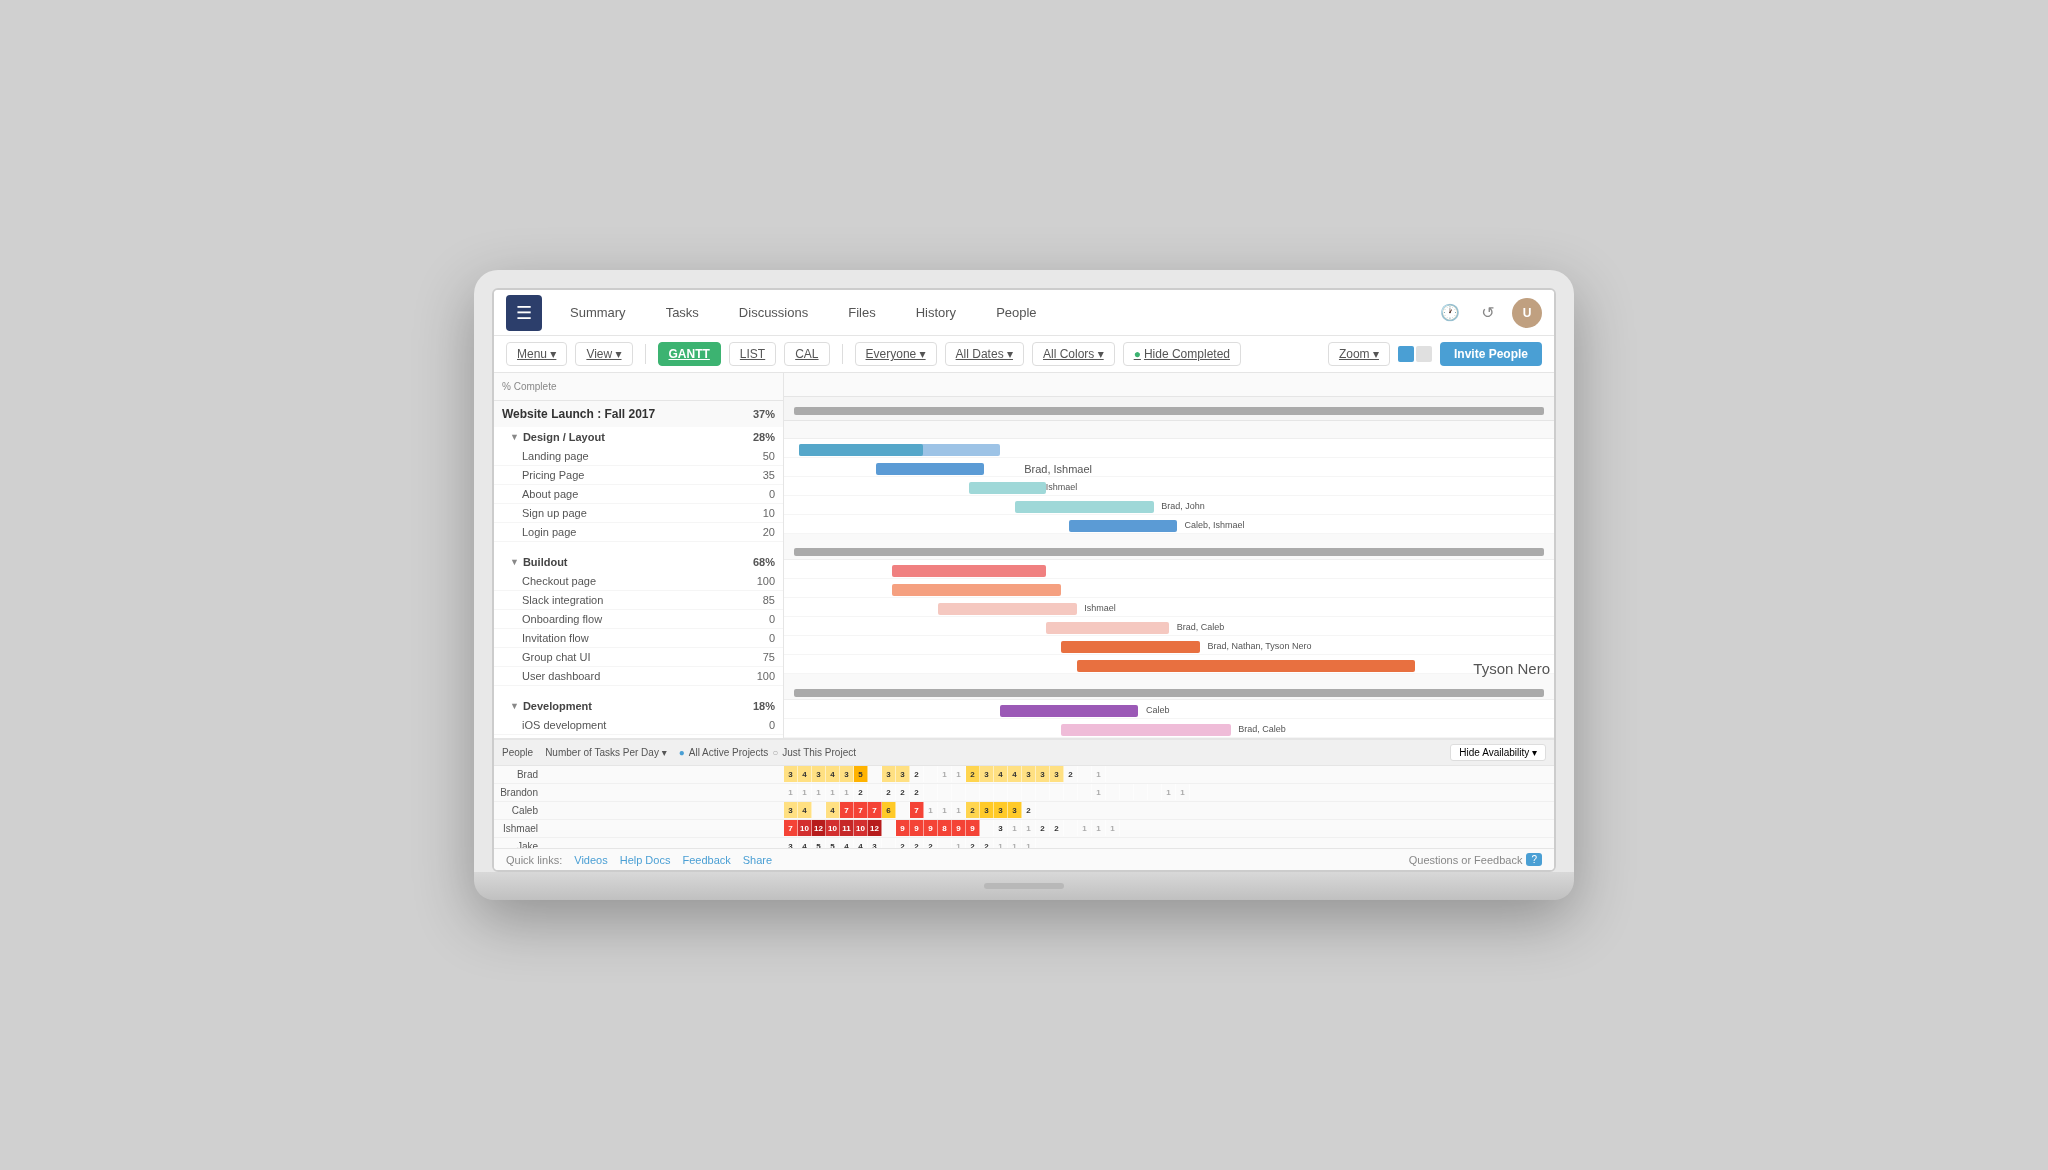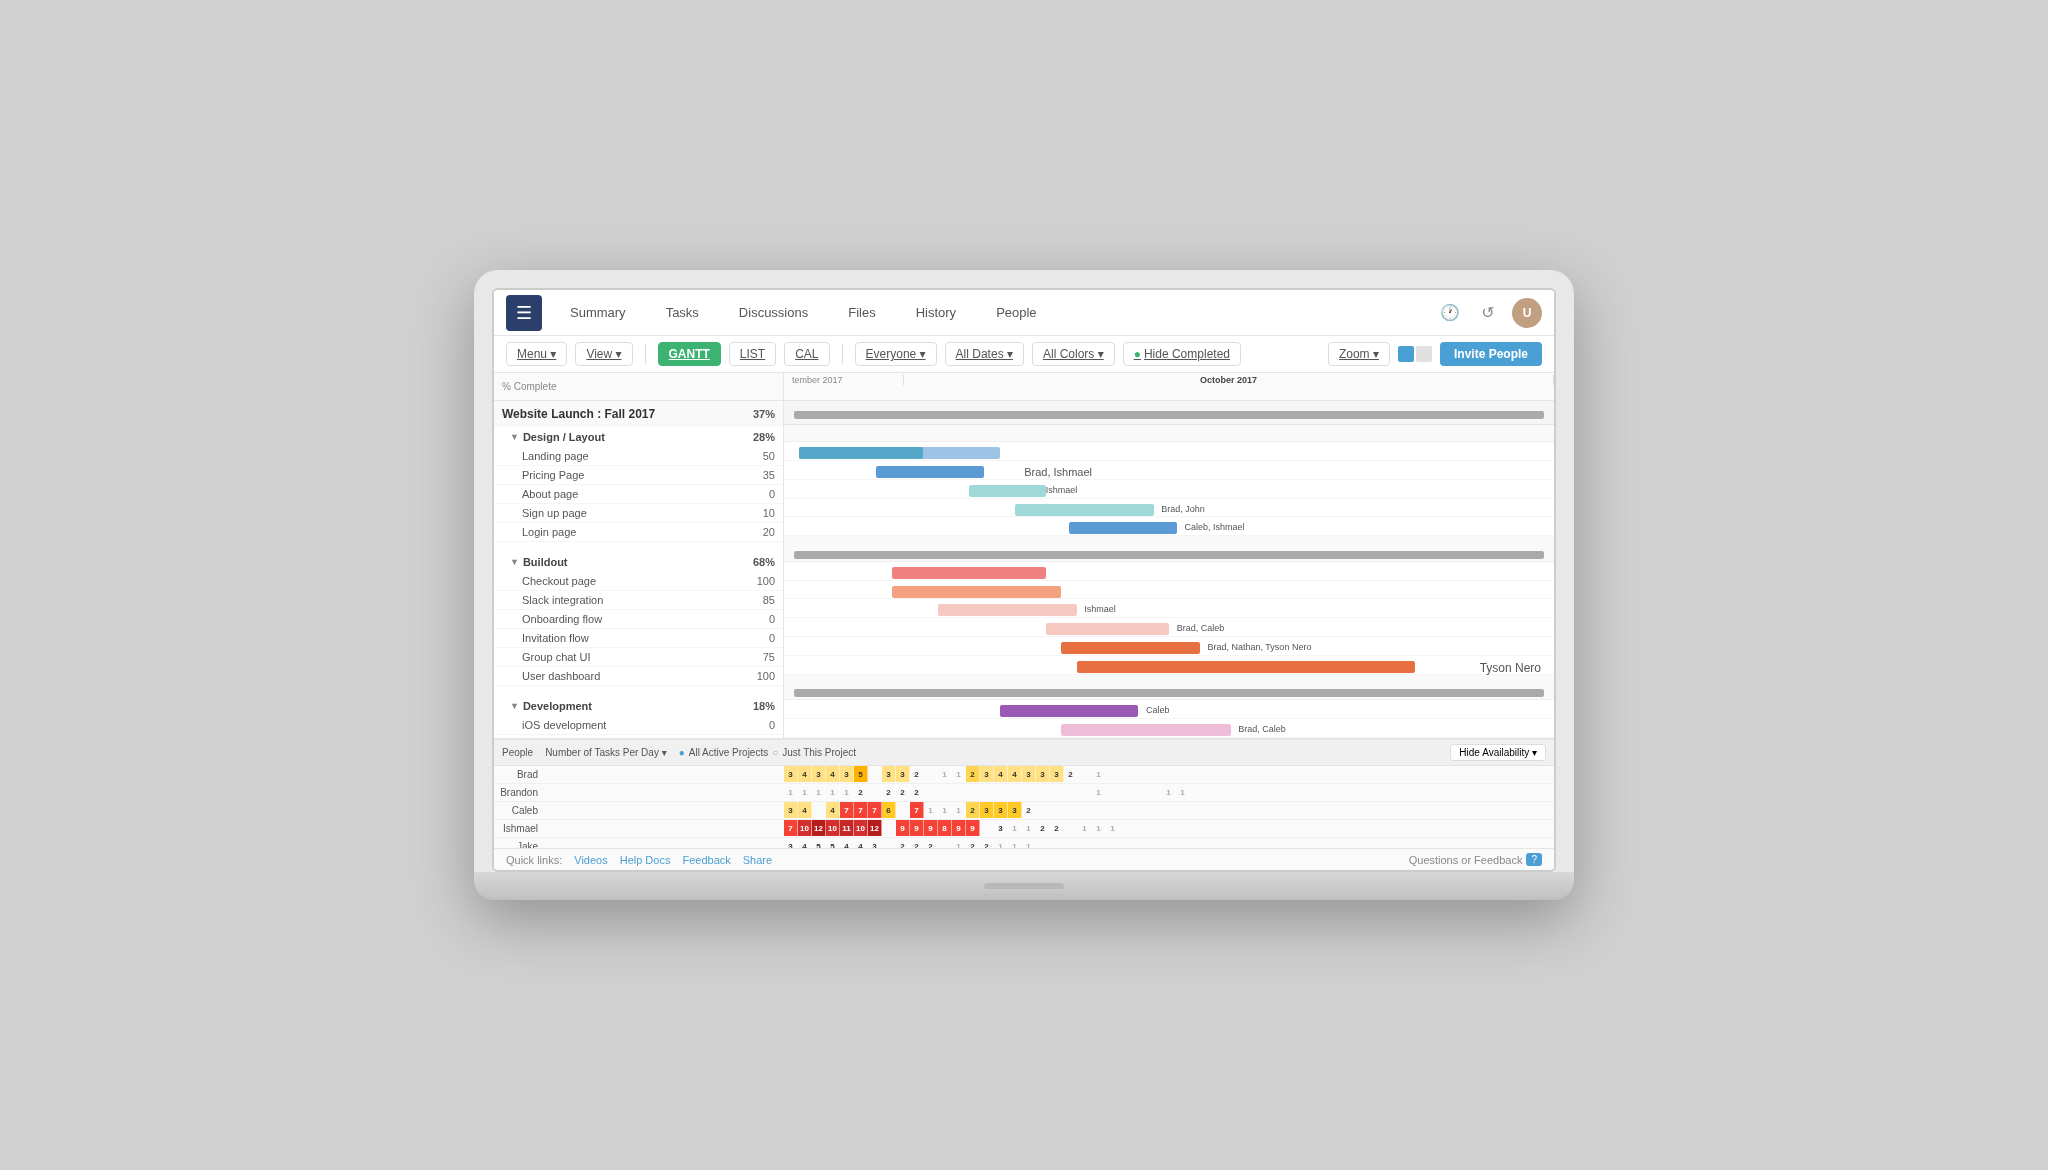--- a/index.html
+++ b/index.html
@@ -449,24 +449,20 @@
             
           </div>
 
         </div>
 
         <div class="right-gantt">
           <div style="overflow-x:auto;overflow-y:hidden;height:100%;">
             <div style="min-width:700px;height:100%;display:flex;flex-direction:column;">
 
               <div style="height:28px;background:#fafafa;border-bottom:1px solid #e5e5e5;display:flex;flex-direction:column;justify-content:center;padding:0;">
-                <div style="display:flex;height:14px;align-items:center;">
-                  <div style="font-size:9px;color:#888;padding:0 8px;border-right:1px solid #ddd;width:120px;">tember 2017</div>
-                  <div style="font-size:9px;color:#444;font-weight:600;padding:0 8px;border-right:1px solid #ddd;flex:1;text-align:center;">October 2017</div>
-                </div>
                 <div style="display:flex;height:14px;">
 
                   <div style="display:flex;" id="day-headers"></div>
                 </div>
               </div>
 
               <div class="gantt-project-row">
                 <div style="position:absolute;left:0;right:0;top:10px;height:8px;background:#aaa;border-radius:2px;margin:0 10px;"></div>
               </div>
 
@@ -521,21 +517,21 @@
                 <div style="position:absolute;left:51%;font-size:9px;color:#555;top:5px;white-space:nowrap;">Brad, Caleb</div>
               </div>
 
               <div class="gantt-row">
                 <div style="position:absolute;left:36%;width:18%;height:12px;top:5px;background:#e87040;border-radius:2px;"></div>
                 <div style="position:absolute;left:55%;font-size:9px;color:#555;top:5px;white-space:nowrap;">Brad, Nathan, Tyson Nero</div>
               </div>
 
               <div class="gantt-row">
                 <div style="position:absolute;left:38%;width:44%;height:12px;top:5px;background:#e87040;border-radius:2px;"></div>
-                <div style="position:absolute;right:13px;font-size:12px;color:#555;top:5px;white-space:nowrap;">Tyson Nero</div>
+                <div style="position:absolute;right:4px;font-size:15px;color:#555;top:5px;white-space:nowrap;">Tyson Nero</div>
               </div>
 
               <div style="height:10px;background:#f9f9f9;"></div>
 
               <div class="gantt-section-row">
                 <div style="position:absolute;left:0;right:0;top:6px;height:8px;background:#aaa;border-radius:2px;margin:0 10px;"></div>
               </div>
 
 
               <div class="gantt-row">

